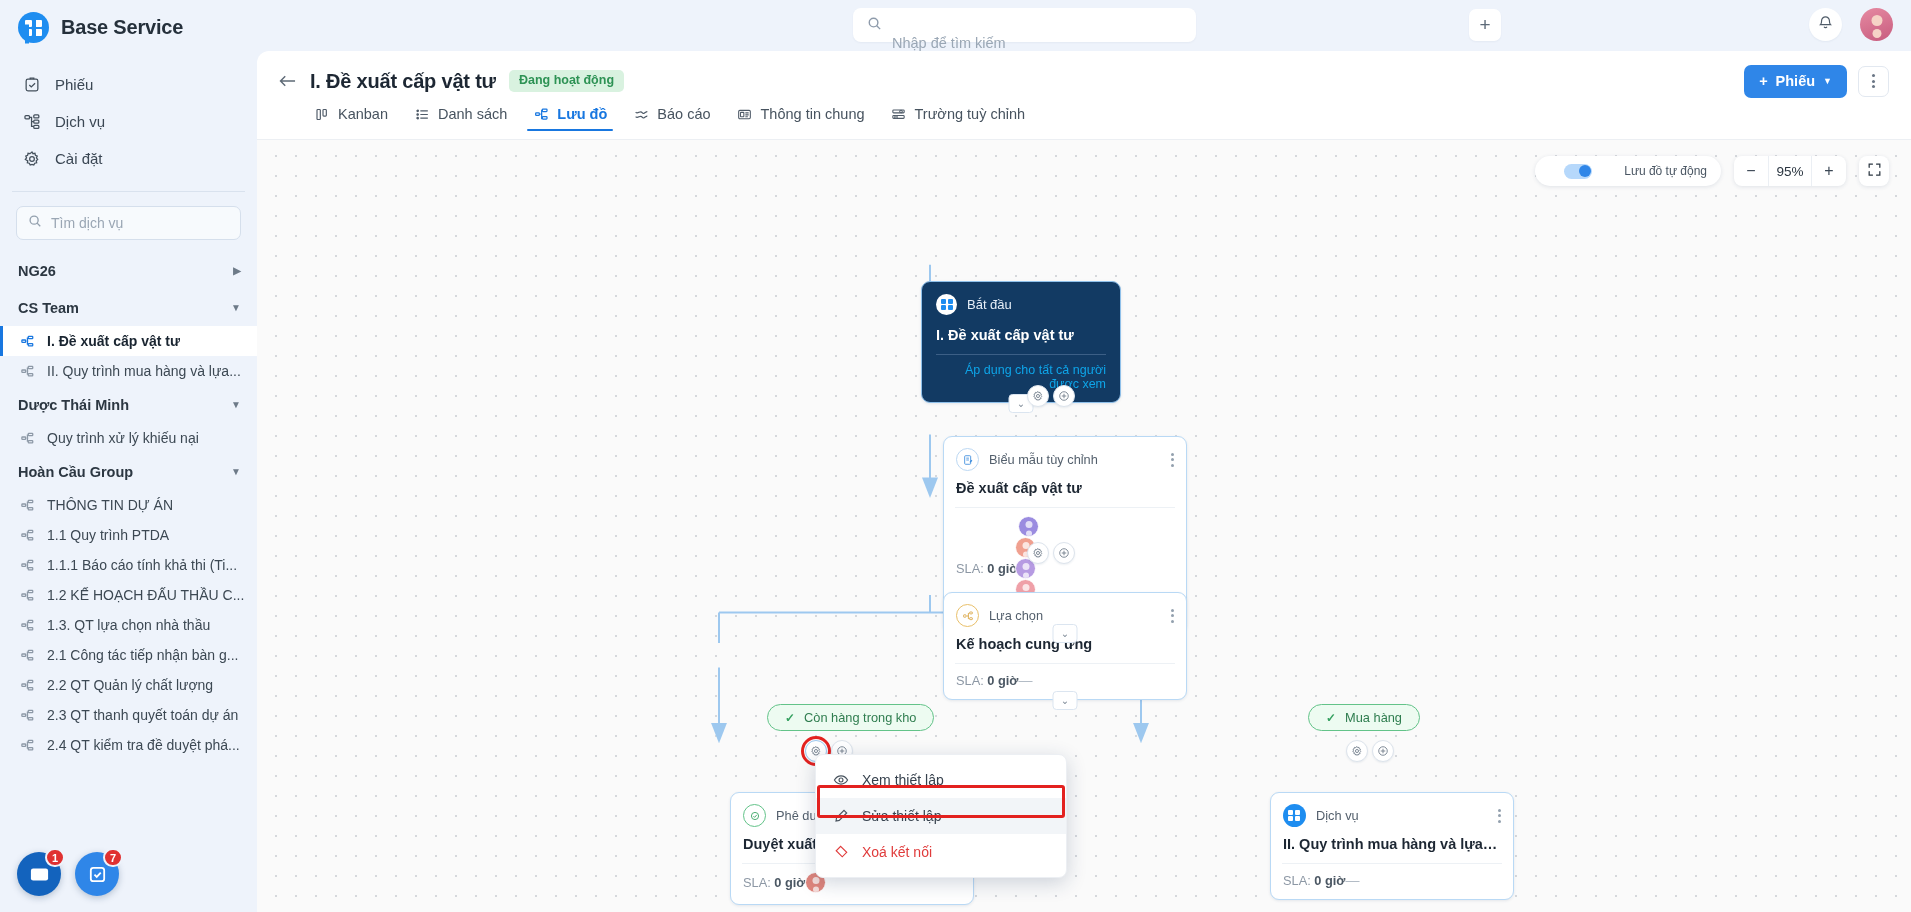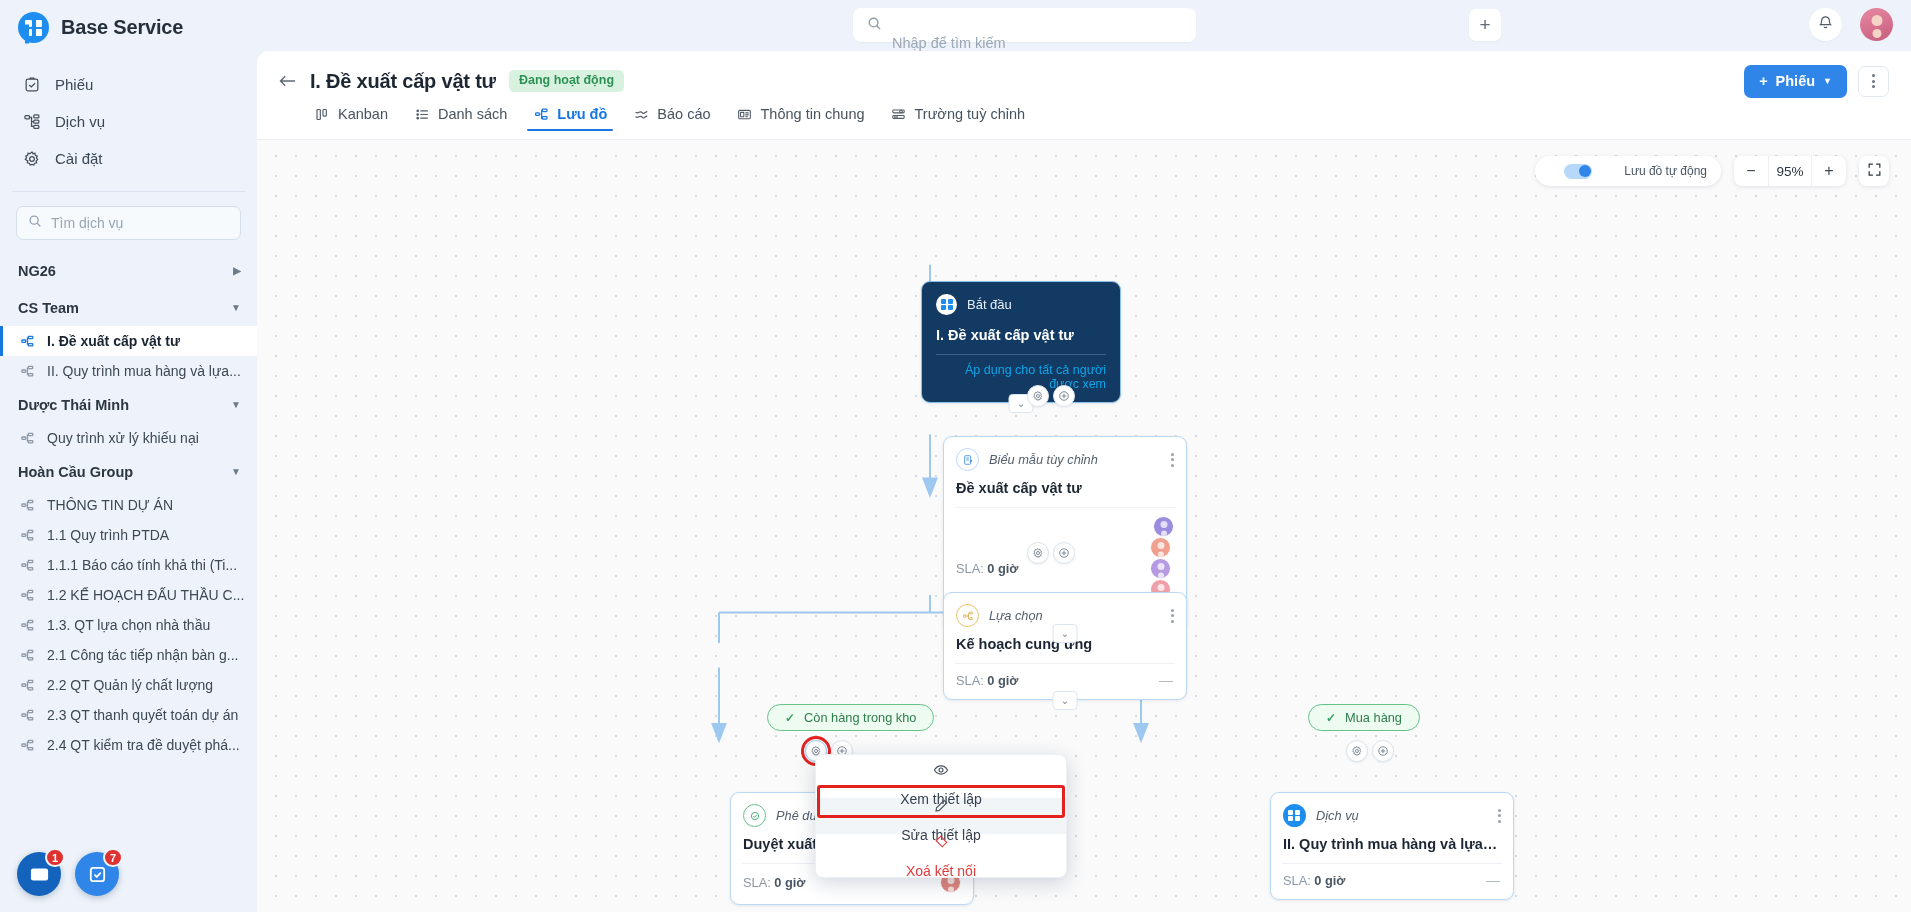--- a/index.html
+++ b/index.html
@@ -230,35 +230,35 @@
   .start .node-type { color: #e6eef7; }
   .start-logo { width: 21px; height: 21px; border-radius: 50%; background: #fff; position: relative; flex:0 0 21px; }
   .start-logo::before { content:""; position:absolute; left:4.5px; top:5px; width:5px; height:5px;
                         background:#1e8df0; border-radius:1px;
                         box-shadow: 7px 0 0 #1e8df0, 0 6px 0 #1e8df0, 7px 6px 0 #1e8df0; }
   .start-title { font-size: 14.5px; font-weight: 700; color: #fff; margin-top: 12px; }
   .start-sep { height: 1px; background: #3c5f86; margin: 11px 0 8px 0; }
   .start-sub { font-size: 12.5px; color: #0ea5e9; text-align: right; }
 
   .node.card { border: 1.5px solid #b9d9f5; width: 244px; }
-  .card-top { display: flex; align-items: center; justify-content: space-between; padding: 11px 12px 0 12px; font-style: italic; }
+  .card-top { display: flex; align-items: center; justify-content: space-between; padding: 11px 12px 0 12px; }
   .card-top-l { display: flex; align-items: center; gap: 10px; }
   .type-circle { width: 23px; height: 23px; border-radius: 50%; border: 1.4px solid #bcd8f3;
                  display:flex; align-items:center; justify-content:center; flex: 0 0 23px; }
   .type-circle.yellow { border-color: #e9c06a; }
   .type-circle.green { border-color: #63c389; }
   .type-circle.solid-blue { border: none; background: #1e8df0; position: relative; }
   .type-circle.solid-blue::before { content:""; position:absolute; left:5px; top:5.5px; width:5px; height:5px;
                         background:#fff; border-radius:1px;
                         box-shadow: 7px 0 0 #fff, 0 6px 0 #fff, 7px 6px 0 #fff; }
   .card-type { font-size: 12.8px; color: #535f6c; }
   .card-title { font-size: 14.5px; font-weight: 700; color: #1d2733; padding: 9px 12px 0 12px;
                 white-space: nowrap; overflow: hidden; text-overflow: ellipsis; }
   .card-sep { height: 1px; background: #edf1f5; margin: 11px 11px 0 11px; }
-  .card-bottom { display: flex; align-items: center; justify-content: space-between;
+  .card-bottom { display: flex; align-items: center; 
                  padding: 8px 12px 11px 12px; }
   .sla { font-size: 12.8px; color: #8d98a5; }
   .sla b { color: #4b5763; font-weight: 700; }
   .dots-card { display:flex; flex-direction:column; gap:2.5px; cursor:pointer; }
   .dots-card i { width:3px; height:3px; border-radius:50%; background:#93a0ae; display:block; }
   .dash { color: #b3bcc6; font-size: 14px; letter-spacing: 1px; }
 
   .avatars { display: flex; align-items: center; flex-direction: column; }
   .avatars .av { width: 21px; height: 21px; border-radius: 50%; margin-left: -6px;
                  border: 1.5px solid #fff; position: relative; overflow: hidden; }
@@ -297,21 +297,21 @@
   .etool.highlight { outline: 3px solid #e3211f; outline-offset: 1px; border-color: #9cc8f0; }
 
   
   .ctx-menu {
     position: absolute; z-index: 60; width: 252px; background: #fff;
     border-radius: 8px; box-shadow: 0 5px 20px rgba(25,50,90,.20);
     padding: 7px 0; border: 1px solid #eceff3;
   }
   .ctx-item {
     display: flex; align-items: center; gap: 13px; height: 36px;
-    padding: 0 16px; font-size: 14px; color: #37424e; cursor: pointer; flex-direction: column;
+    padding: 0 16px; font-size: 14px; color: #37424e; cursor: pointer;
   }
   .ctx-item.danger { color: #e03b3b; }
   .ctx-item.selected { background: #f2f5f8; }
   .ctx-hl {
     position: absolute; border: 3px solid #e3211f; border-radius: 3px;
     pointer-events: none; z-index: 61;
   }
   .ctx-ic { width: 17px; display: flex; align-items: center; justify-content: center; }
 </style>
 </head>

